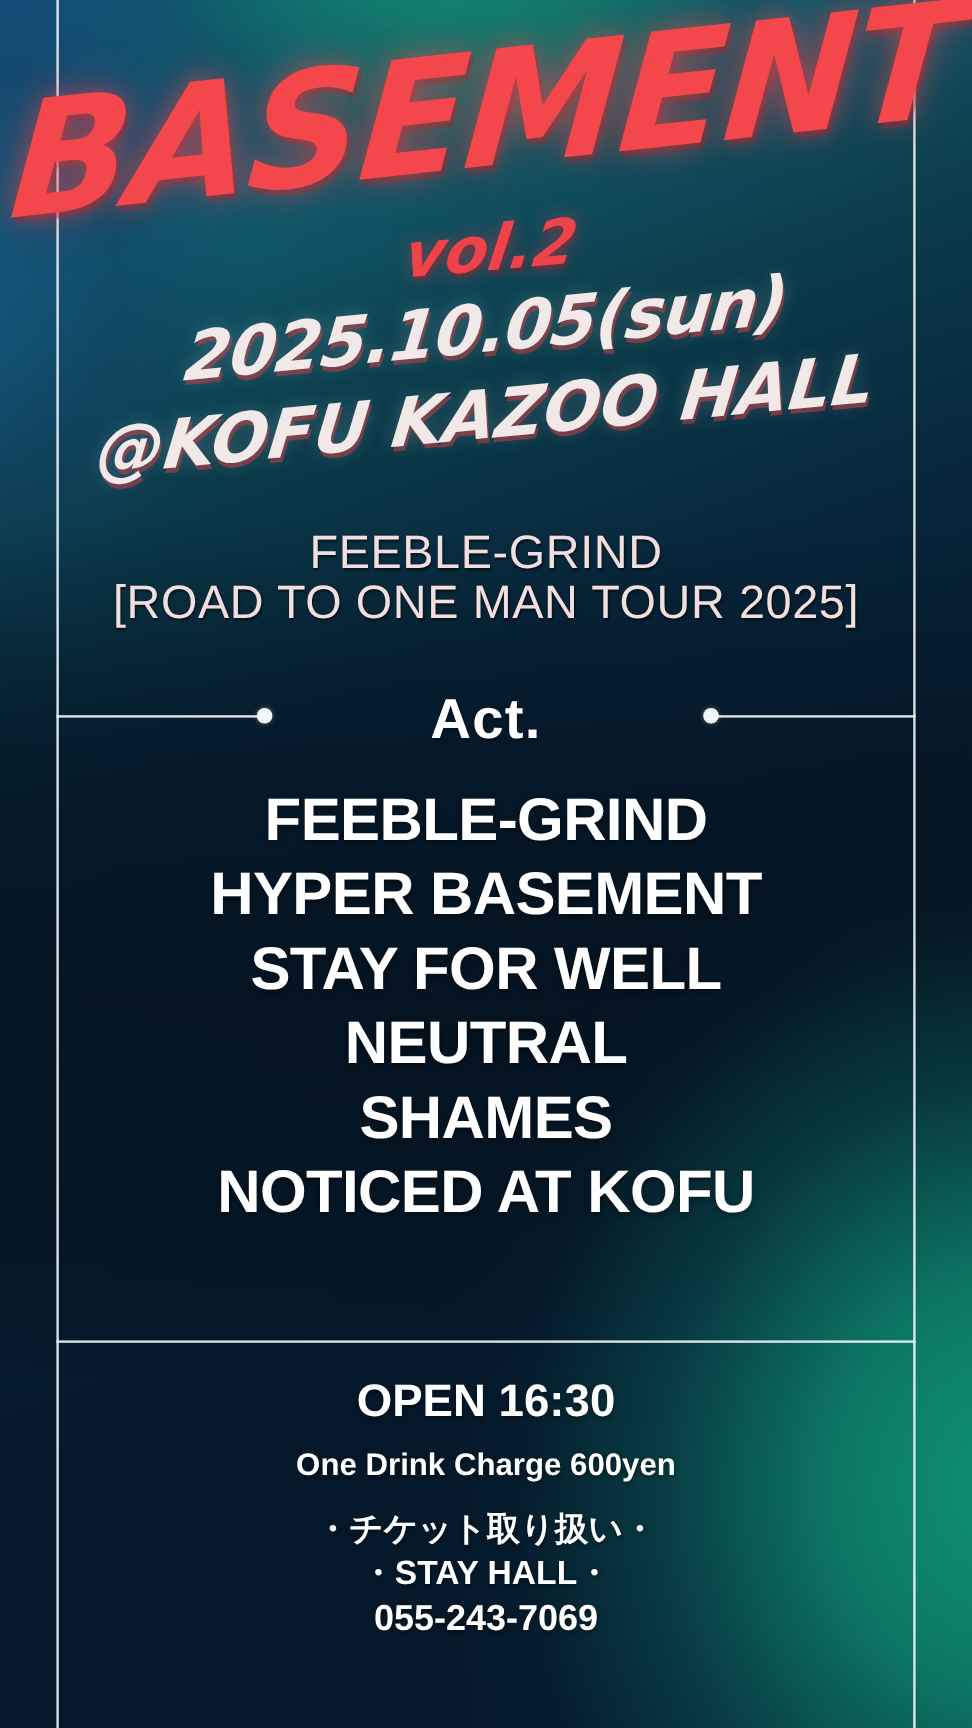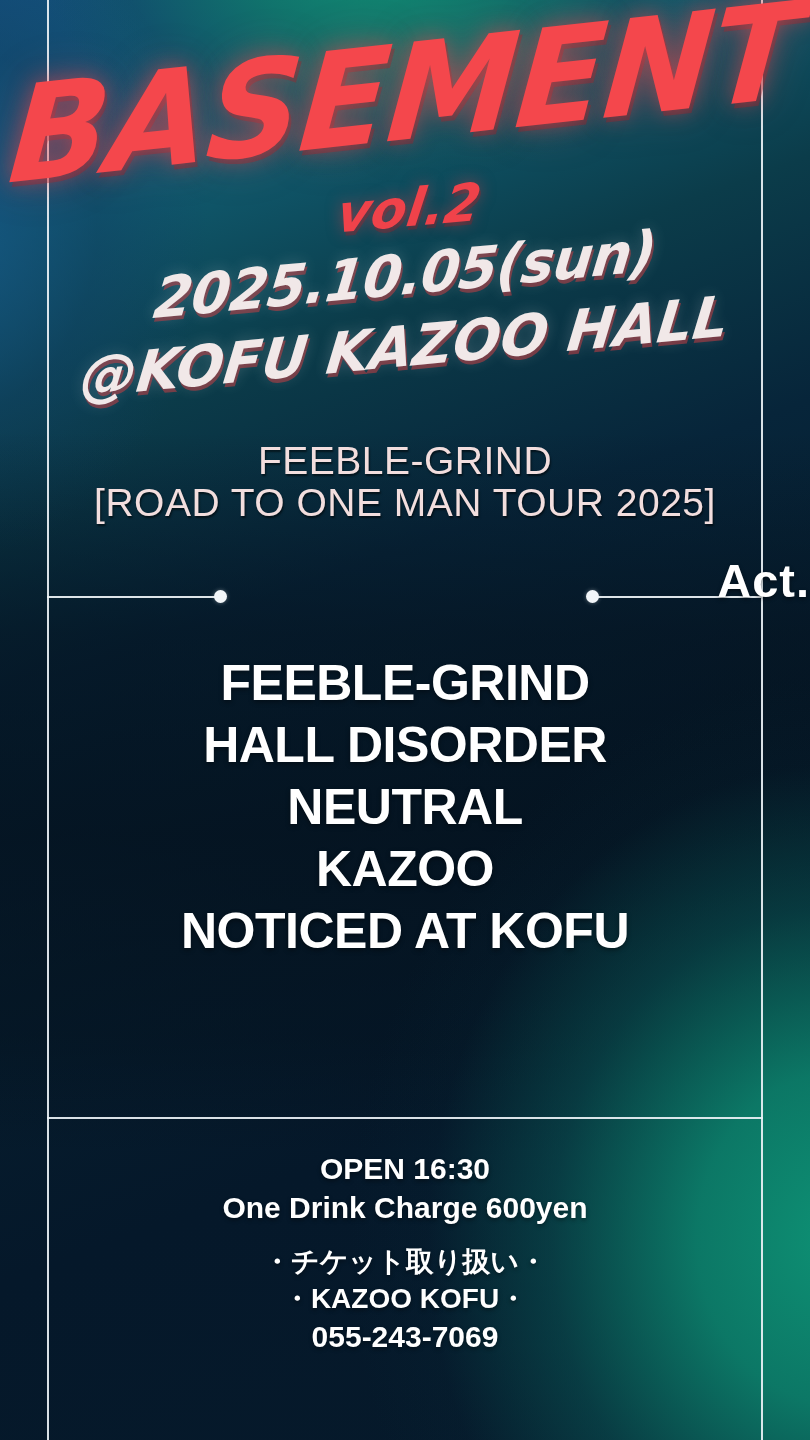--- a/index.html
+++ b/index.html
@@ -174,22 +174,22 @@
     letter-spacing: 0.5px;
     font-weight: normal;
     text-shadow: 1px 2px 2px rgba(0,0,0,0.55);
   }
   .subtitle div { white-space: nowrap; }
 
   
   .act-heading {
     position: absolute;
     left: 0; right: 0;
-    top: 553px;
-    text-align: right;
+    top: 571px;
+    text-align: center;
     color: #ffffff;
     font-size: 47px;
     font-weight: bold;
     letter-spacing: 1px;
     text-shadow: 0 2px 4px rgba(0,0,0,0.45);
   }
 
   
   .act-list {
     position: absolute;
@@ -217,31 +217,32 @@
     right: 47px;
     top: 1148px;
     color: #ffffff;
     text-align: center;
     text-shadow: 0 2px 4px rgba(0,0,0,0.42);
   }
   .info-row {
     display: flex;
     justify-content: center;
     align-items: center;
-    font-size: 30px;
+    font-size: 38px;
     font-weight: bold;
     line-height: 41px;
     letter-spacing: 0px;
   }
   .info-cell {
     width: 320px;
     text-align: center;
   }
   .drink {
-    font-size: 30px;
+    margin-top: 12px;
+    font-size: 26px;
     font-weight: bold;
     line-height: 38px;
   }
   .ticket {
     margin-top: 16px;
     font-size: 28px;
     font-weight: bold;
     line-height: 37px;
   }
   .ticket div { white-space: nowrap; }
@@ -279,33 +280,34 @@
   </div>
 
   <div class="act-rule act-rule-left"></div>
   <div class="act-dot  act-dot-left"></div>
   <div class="act-rule act-rule-right"></div>
   <div class="act-dot  act-dot-right"></div>
   <div class="act-heading">Act.</div>
 
   <ul class="act-list">
     <li>FEEBLE-GRIND</li>
-    <li>HALL DISORDER</li>
+    <li>HYPER BASEMENT</li>
+    <li>STAY FOR WELL</li>
     <li>NEUTRAL</li>
-    <li>KAZOO</li>
+    <li>SHAMES</li>
     <li>NOTICED AT KOFU</li>
   </ul>
 
   <div class="info">
     <div class="info-row">
       <div class="info-cell">OPEN 16:30</div>
     </div>
     <div class="info-row">
     </div>
     <div class="drink">One Drink Charge 600yen</div>
     <div class="ticket">
       <div>・チケット取り扱い・</div>
-      <div>・KAZOO KOFU・</div>
+      <div>・STAY HALL・</div>
       <div class="tel">055-243-7069</div>
     </div>
   </div>
 
 </div>
 
 </body></html>

